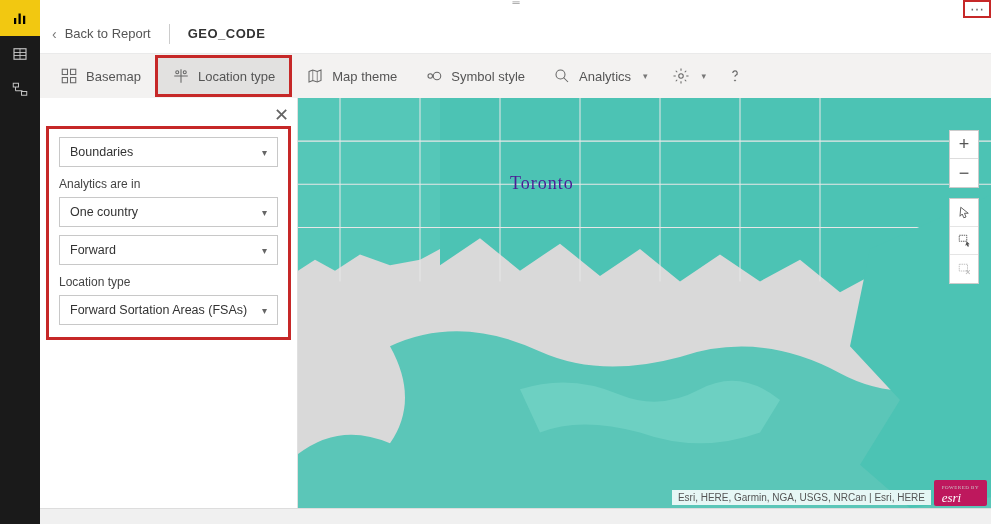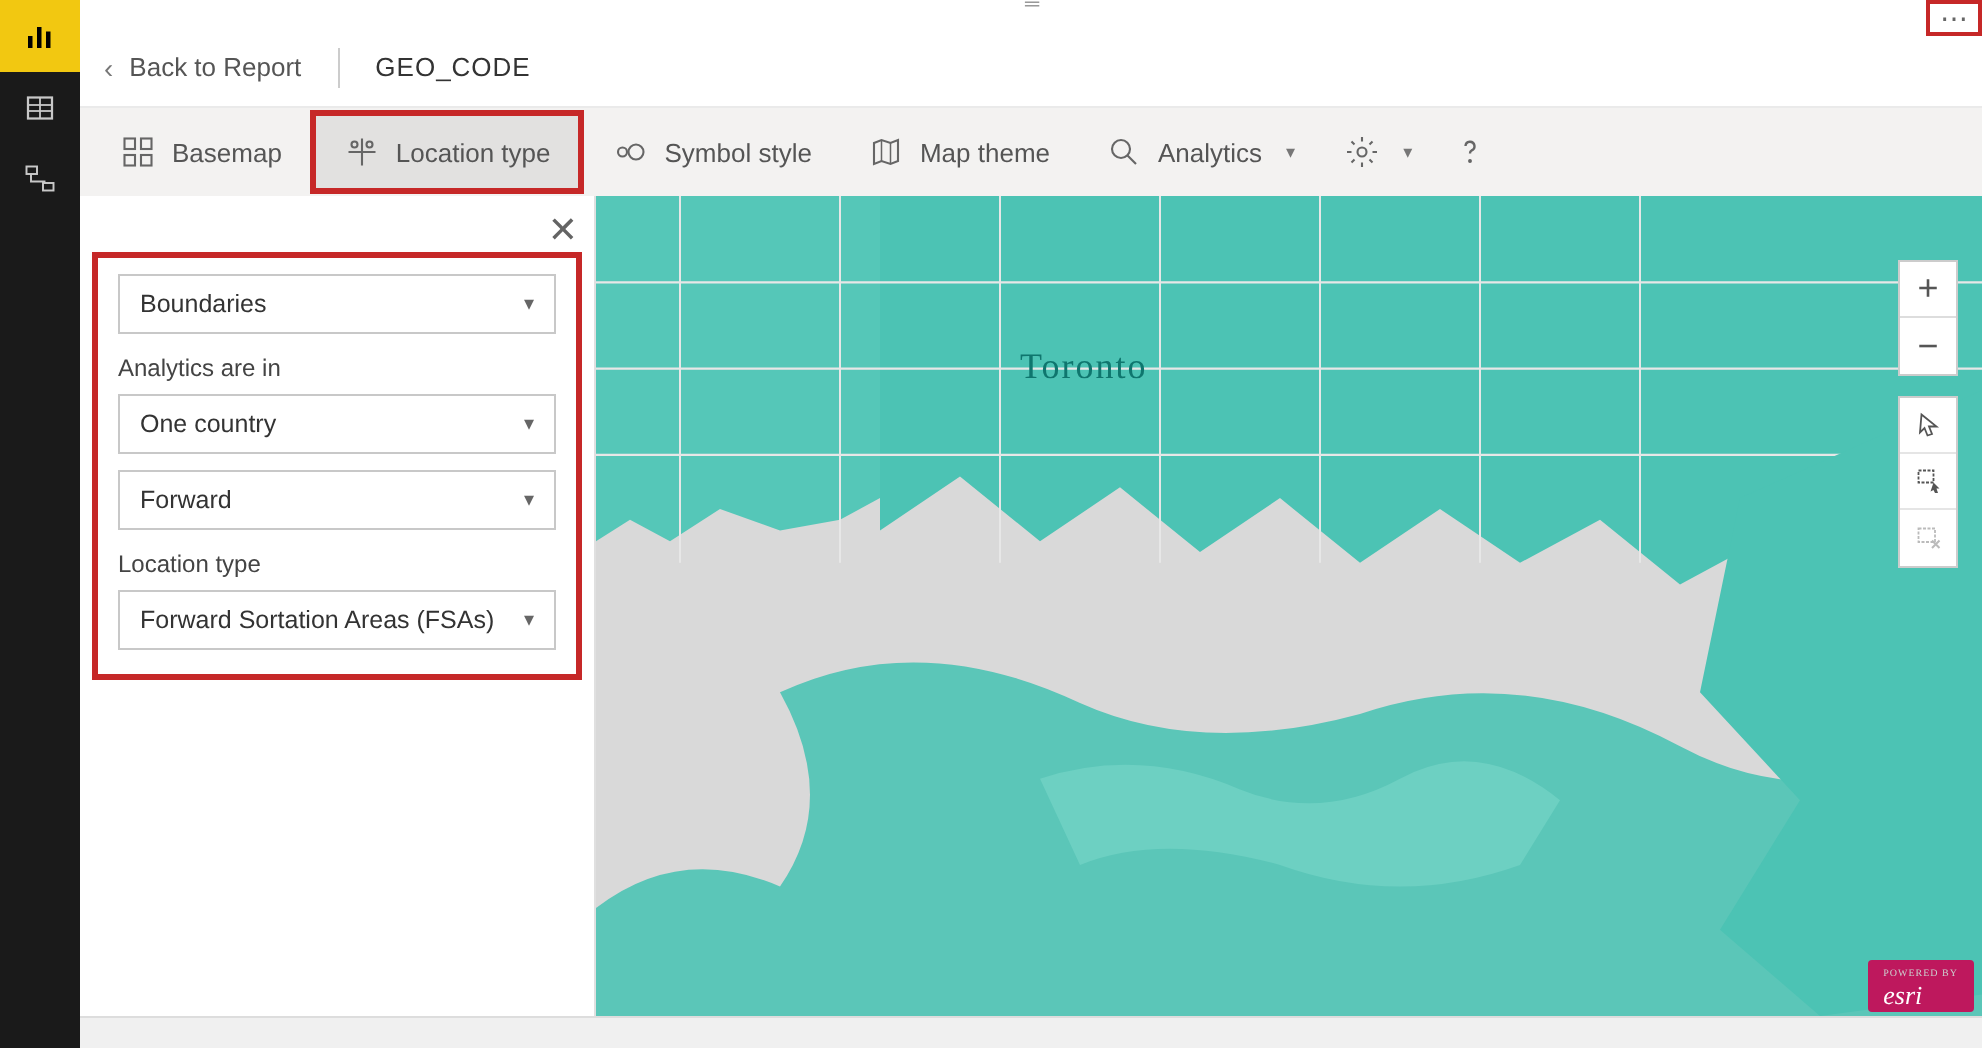--- a/index.html
+++ b/index.html
@@ -56,21 +56,21 @@
     height: 40px;
     display: flex; align-items: center;
     padding: 0 12px;
     border-bottom: 1px solid #eaeaea;
     background: #fff;
     margin-top: 14px;
   }
   .back-group { display: flex; align-items: center; gap: 8px; color: #555; cursor: pointer; }
   .back-group .arrow { font-size: 14px; color: #777; }
   .divider { width: 1px; height: 20px; background: #ccc; margin: 0 18px; }
-  .crumb-title { font-weight: 400; letter-spacing: 0.5px; color: #333; }
+  .crumb-title { font-weight: 700; letter-spacing: 0.5px; color: #333; }
 
   
   .toolbar {
     height: 44px;
     background: #f3f2f1;
     display: flex; align-items: center;
     padding: 0 6px;
     gap: 0;
     text-align: right;
   }
@@ -102,21 +102,21 @@
     background: #d9d9d9;
   }
   .map-canvas svg { width: 100%; height: 100%; display: block; }
 
   
   .city-label {
     position: absolute;
     left: 470px; top: 75px;
     font-family: Georgia, serif;
     font-size: 18px;
-    color: #0f766e;
+    color: #4c1d95;
     letter-spacing: 1px;
   }
 
   
   .config-panel {
     position: absolute;
     left: 0; top: 0;
     width: 258px;
     background: #fff;
     border-right: 1px solid #e0e0e0;
@@ -286,31 +286,31 @@
       <div class="tb-btn highlight">
         <svg viewBox="0 0 24 24">
             <path d="M12 3 v18 M3 12 h18" stroke-width="1.4"></path>
             <circle cx="7" cy="7" r="2" stroke-width="1.4"></circle>
             <circle cx="17" cy="7" r="2" stroke-width="1.4"></circle>
           </svg>
         <span>Location type</span>
       </div>
       <div class="tb-btn">
         <svg viewBox="0 0 24 24">
+            <path d="M4 6 l5 -2 l6 2 l5 -2 v14 l-5 2 l-6 -2 l-5 2 z" stroke-width="1.4"></path>
+            <path d="M9 4 v14 M15 6 v14" stroke-width="1"></path>
+          </svg>
+        <span>Map theme</span>
+      </div>
+      <div class="tb-btn">
+        <svg viewBox="0 0 24 24">
             <circle cx="7" cy="12" r="3" stroke-width="1.4"></circle>
             <circle cx="16" cy="12" r="5" stroke-width="1.4"></circle>
           </svg>
         <span>Symbol style</span>
-      </div>
-      <div class="tb-btn">
-        <svg viewBox="0 0 24 24">
-            <path d="M4 6 l5 -2 l6 2 l5 -2 v14 l-5 2 l-6 -2 l-5 2 z" stroke-width="1.4"></path>
-            <path d="M9 4 v14 M15 6 v14" stroke-width="1"></path>
-          </svg>
-        <span>Map theme</span>
       </div>
       <div class="tb-btn">
         <svg viewBox="0 0 24 24">
             <circle cx="10" cy="10" r="6" stroke-width="1.4"></circle>
             <line x1="14" y1="14" x2="20" y2="20" stroke-width="1.4"></line>
           </svg>
         <span>Analytics</span>
         <span class="caret">▾</span>
       </div>
       <div class="tb-btn" style="padding:0 10px;">
@@ -411,20 +411,21 @@
             </svg>
         </div>
         <div>
           <svg viewBox="0 0 20 20">
               <rect x="3" y="3" width="11" height="9" fill="none" stroke="#bbb" stroke-width="1.2" stroke-dasharray="2 1"></rect>
               <path d="M12 11 L17 16 M17 11 L12 16" stroke="#bbb" stroke-width="1.4"></path>
             </svg>
         </div>
       </div>
 
+      <div class="attribution">Esri, HERE, Garmin, NGA, USGS, NRCan | Esri, HERE</div>
       <div class="esri-logo">
         <span class="pb">POWERED BY</span>
         <span>esri</span>
       </div>
     </div>
 
     <div class="hscroll"></div>
   </div>
 </div>
 

